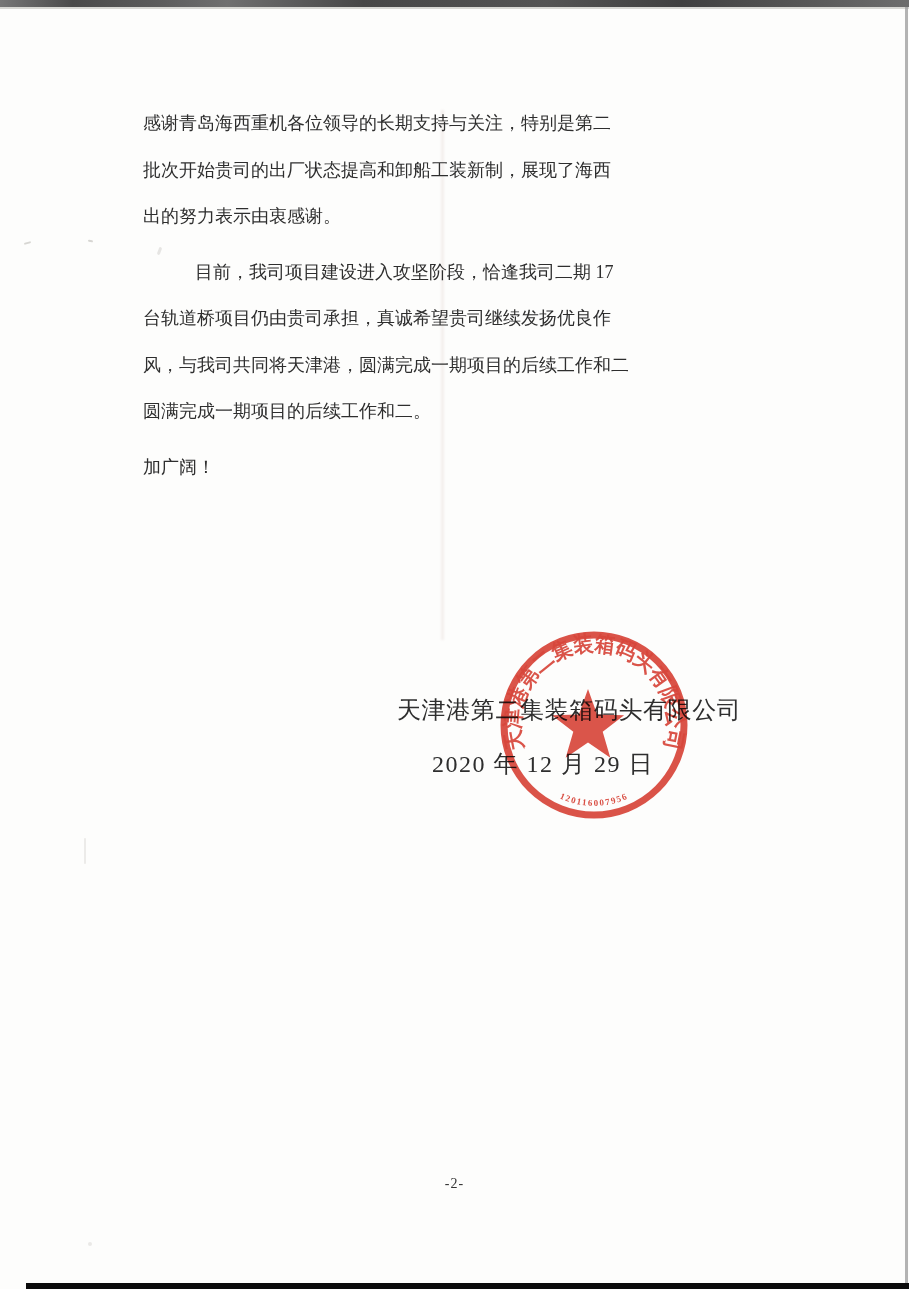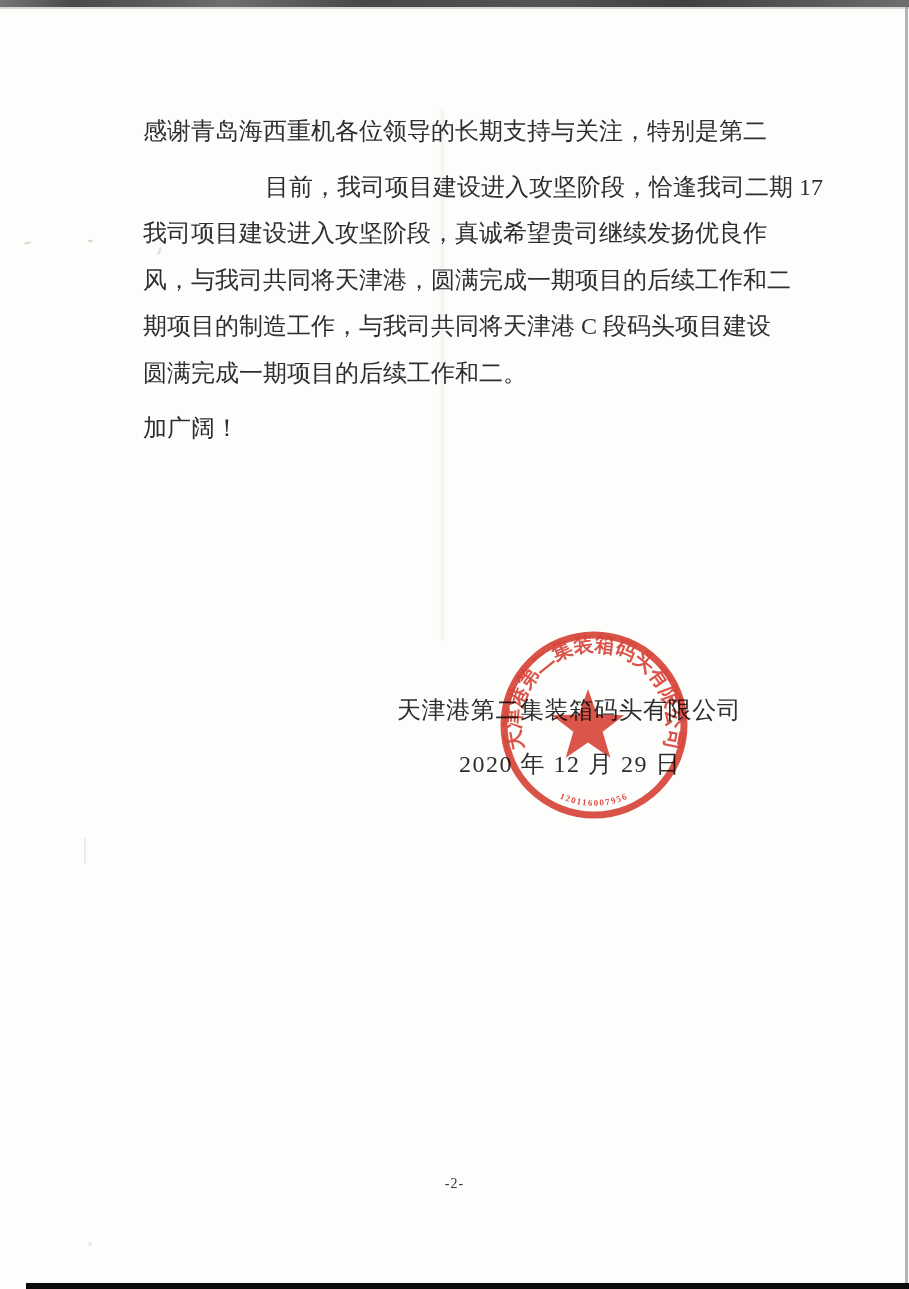--- a/index.html
+++ b/index.html
@@ -26,34 +26,34 @@
   }
   .speck{position:absolute;background:rgba(120,115,105,0.28);border-radius:2px;}
   .speck.s1{left:24px;top:242px;width:7px;height:2px;transform:rotate(-15deg);}
   .speck.s2{left:88px;top:240px;width:5px;height:2px;transform:rotate(10deg);}
   .speck.s3{left:158px;top:247px;width:3px;height:8px;transform:rotate(20deg);opacity:.6;}
   .speck.s4{left:84px;top:838px;width:2px;height:26px;opacity:.45;}
   .speck.s5{left:88px;top:1242px;width:4px;height:4px;opacity:.5;}
 
   
   .doc-body{
-    position:absolute;left:143px;top:108px;width:680px;
-    font-size:24px;line-height:46.5px;
+    position:absolute;left:143px;top:100px;width:680px;
+    font-size:18px;line-height:46.5px;
   }
   .para{margin:0 0 9px 0;}
   .line{white-space:nowrap;letter-spacing:0px;}
-  .line.indent{padding-left:52px;text-align:right;}
+  .line.indent{padding-left:52px;}
 
   
   .sig-company{
     position:absolute;left:397px;top:694px;
     font-size:24px;letter-spacing:0.6px;white-space:nowrap;
   }
   .sig-date{
-    position:absolute;left:459px;top:748px;
+    position:absolute;left:432px;top:748px;
     font-size:24px;letter-spacing:1.5px;white-space:nowrap;
   }
 
   
   .stamp{
     position:absolute;left:494px;top:625px;width:200px;height:200px;
     mix-blend-mode:multiply;opacity:.92;
   }
   .stamp text{font-family:"Liberation Serif","DejaVu Serif",serif;font-weight:bold;}
 
@@ -75,26 +75,27 @@
   <div class="fold-mark"></div>
   <div class="speck s1"></div>
   <div class="speck s2"></div>
   <div class="speck s3"></div>
   <div class="speck s4"></div>
   <div class="speck s5"></div>
 
   <div class="doc-body">
       <div class="para">
         <div class="line">感谢青岛海西重机各位领导的长期支持与关注，特别是第二</div>
+        <div class="line">批次开始贵司的出厂状态提高和卸船工装新制，展现了海西</div>
+        <div class="line">出的努力表示由衷感谢。</div>
       </div>
       <div class="para">
         <div class="line indent">目前，我司项目建设进入攻坚阶段，恰逢我司二期 17</div>
-        <div class="line">我司项目建设进入攻坚阶段，真诚希望贵司继续发扬优良作</div>
+        <div class="line">台轨道桥项目仍由贵司承担，真诚希望贵司继续发扬优良作</div>
         <div class="line">风，与我司共同将天津港，圆满完成一期项目的后续工作和二</div>
-        <div class="line">期项目的制造工作，与我司共同将天津港 C 段码头项目建设</div>
         <div class="line">圆满完成一期项目的后续工作和二。</div>
       </div>
       <div class="para">
         <div class="line">加广阔！</div>
       </div>
     </div>
 
   <div class="sig-company">天津港第二集装箱码头有限公司</div>
   <div class="sig-date">2020 年 12 月 29 日</div>
 

